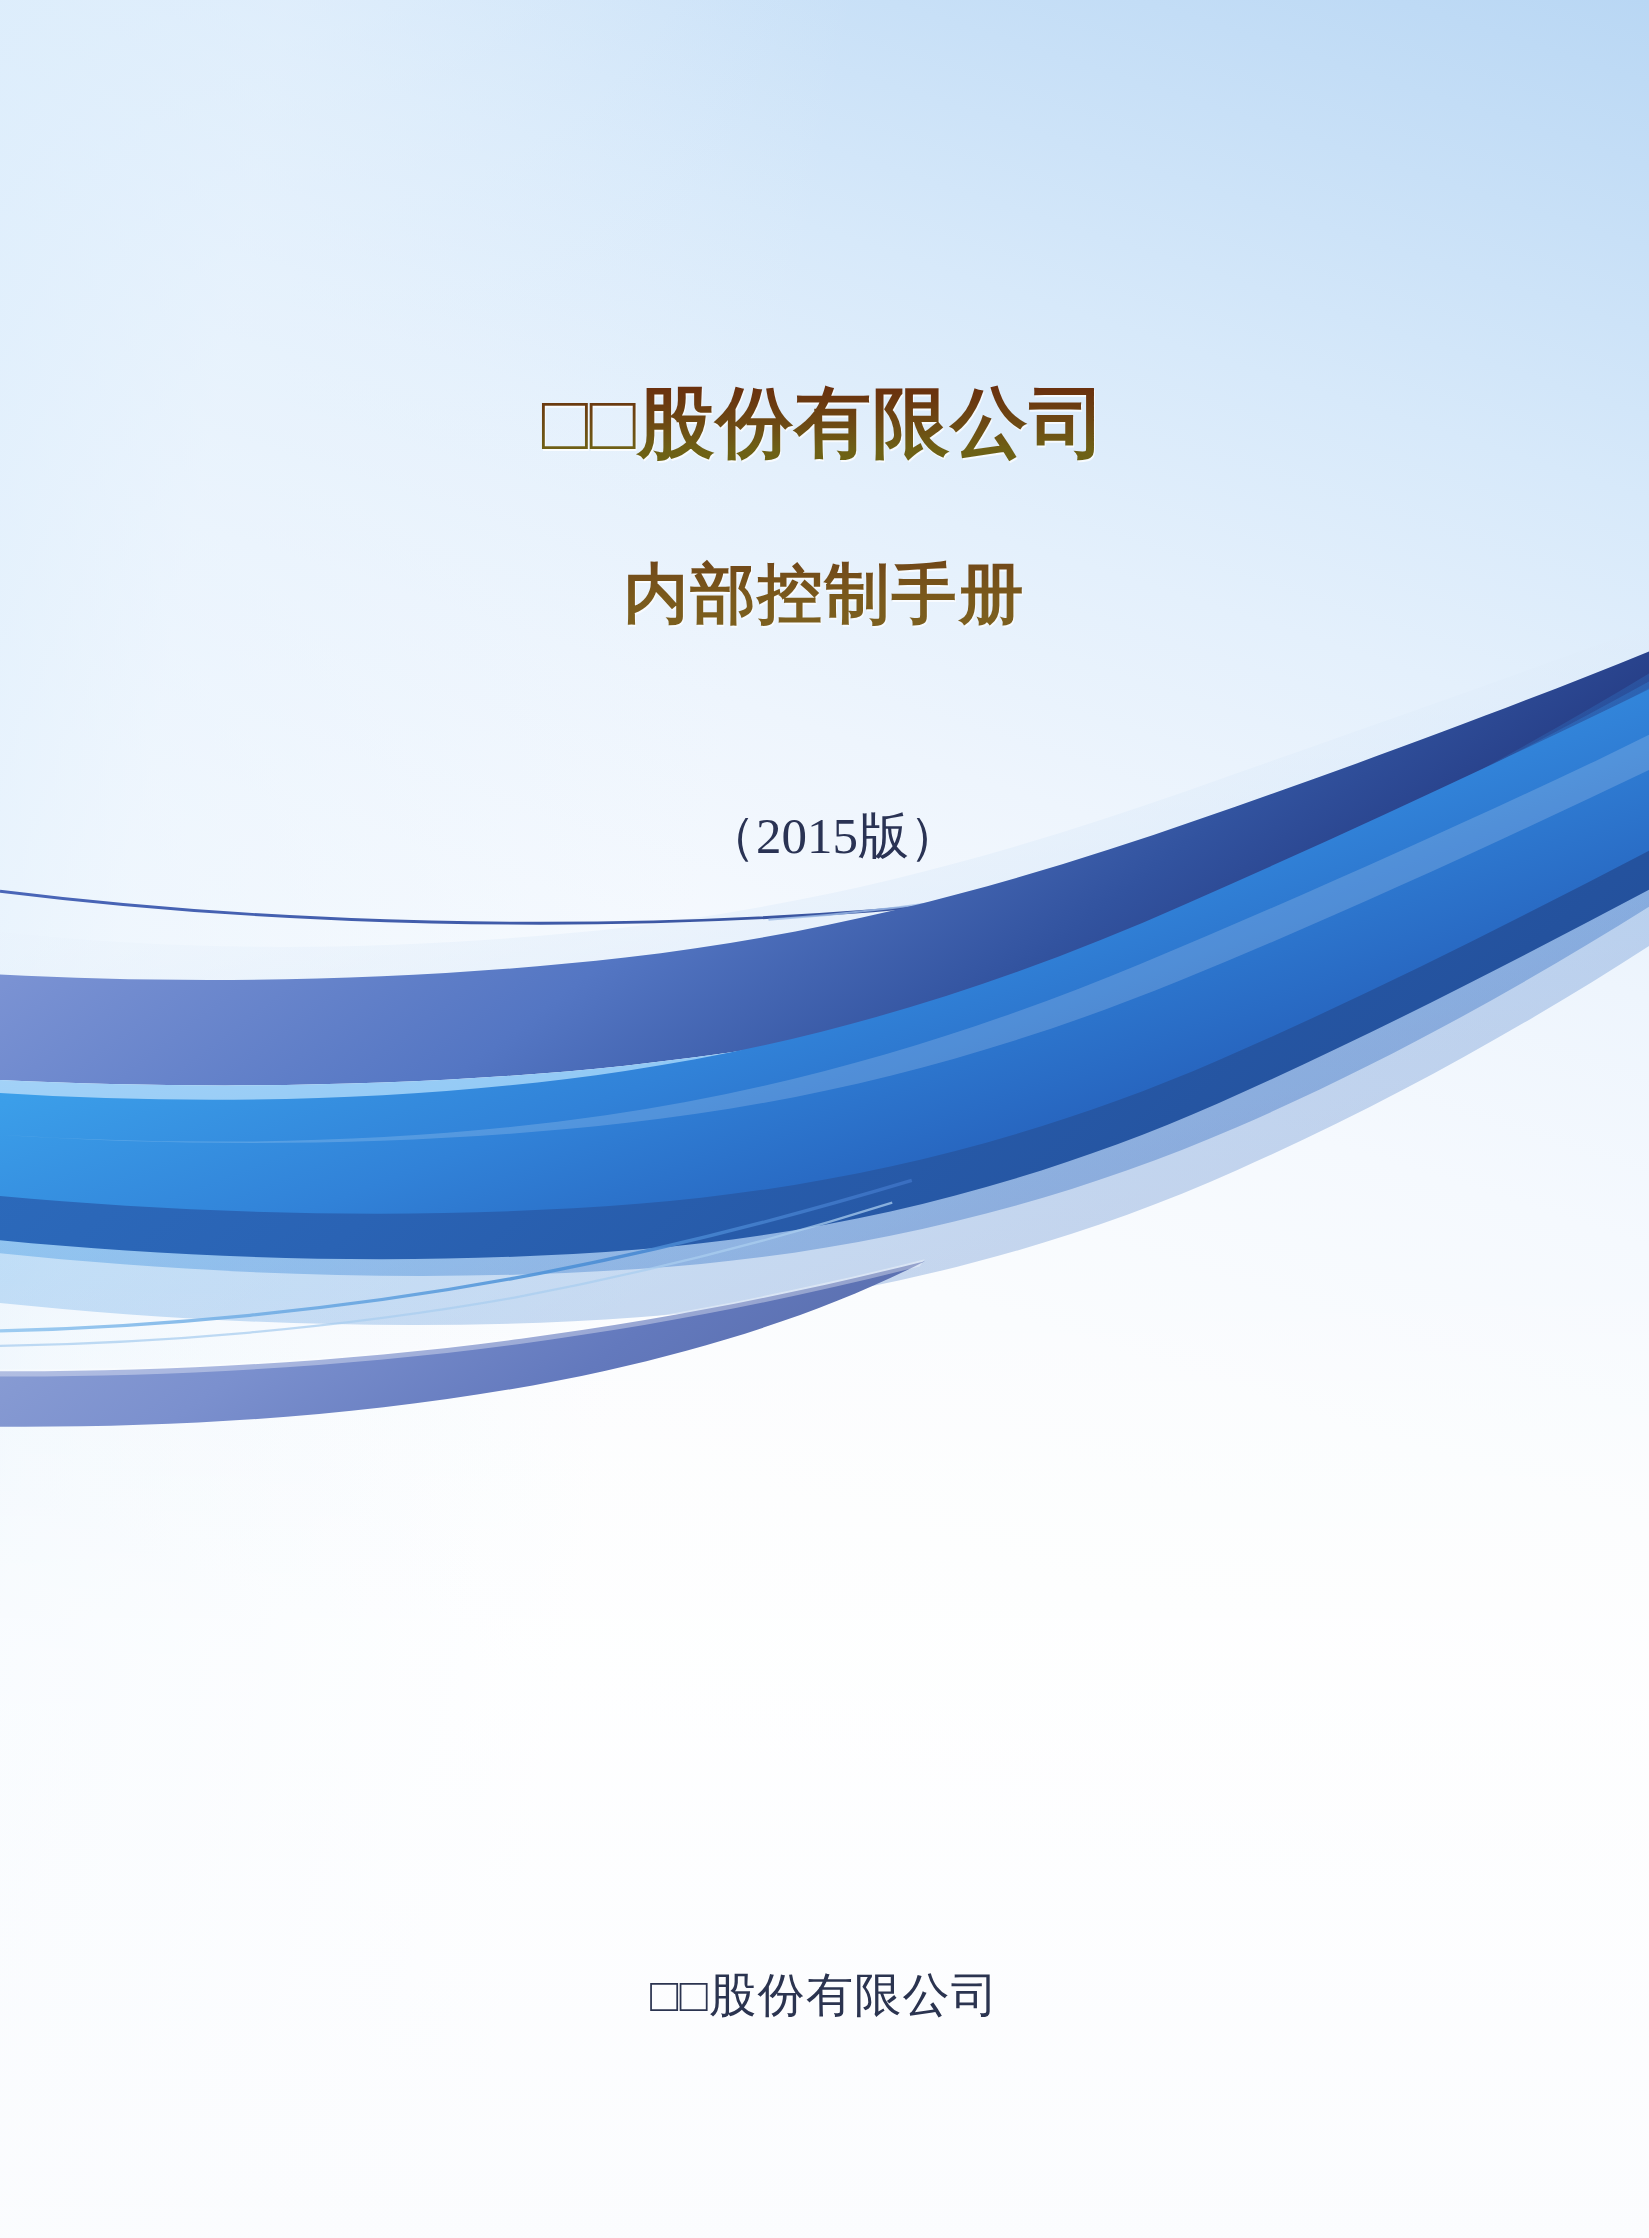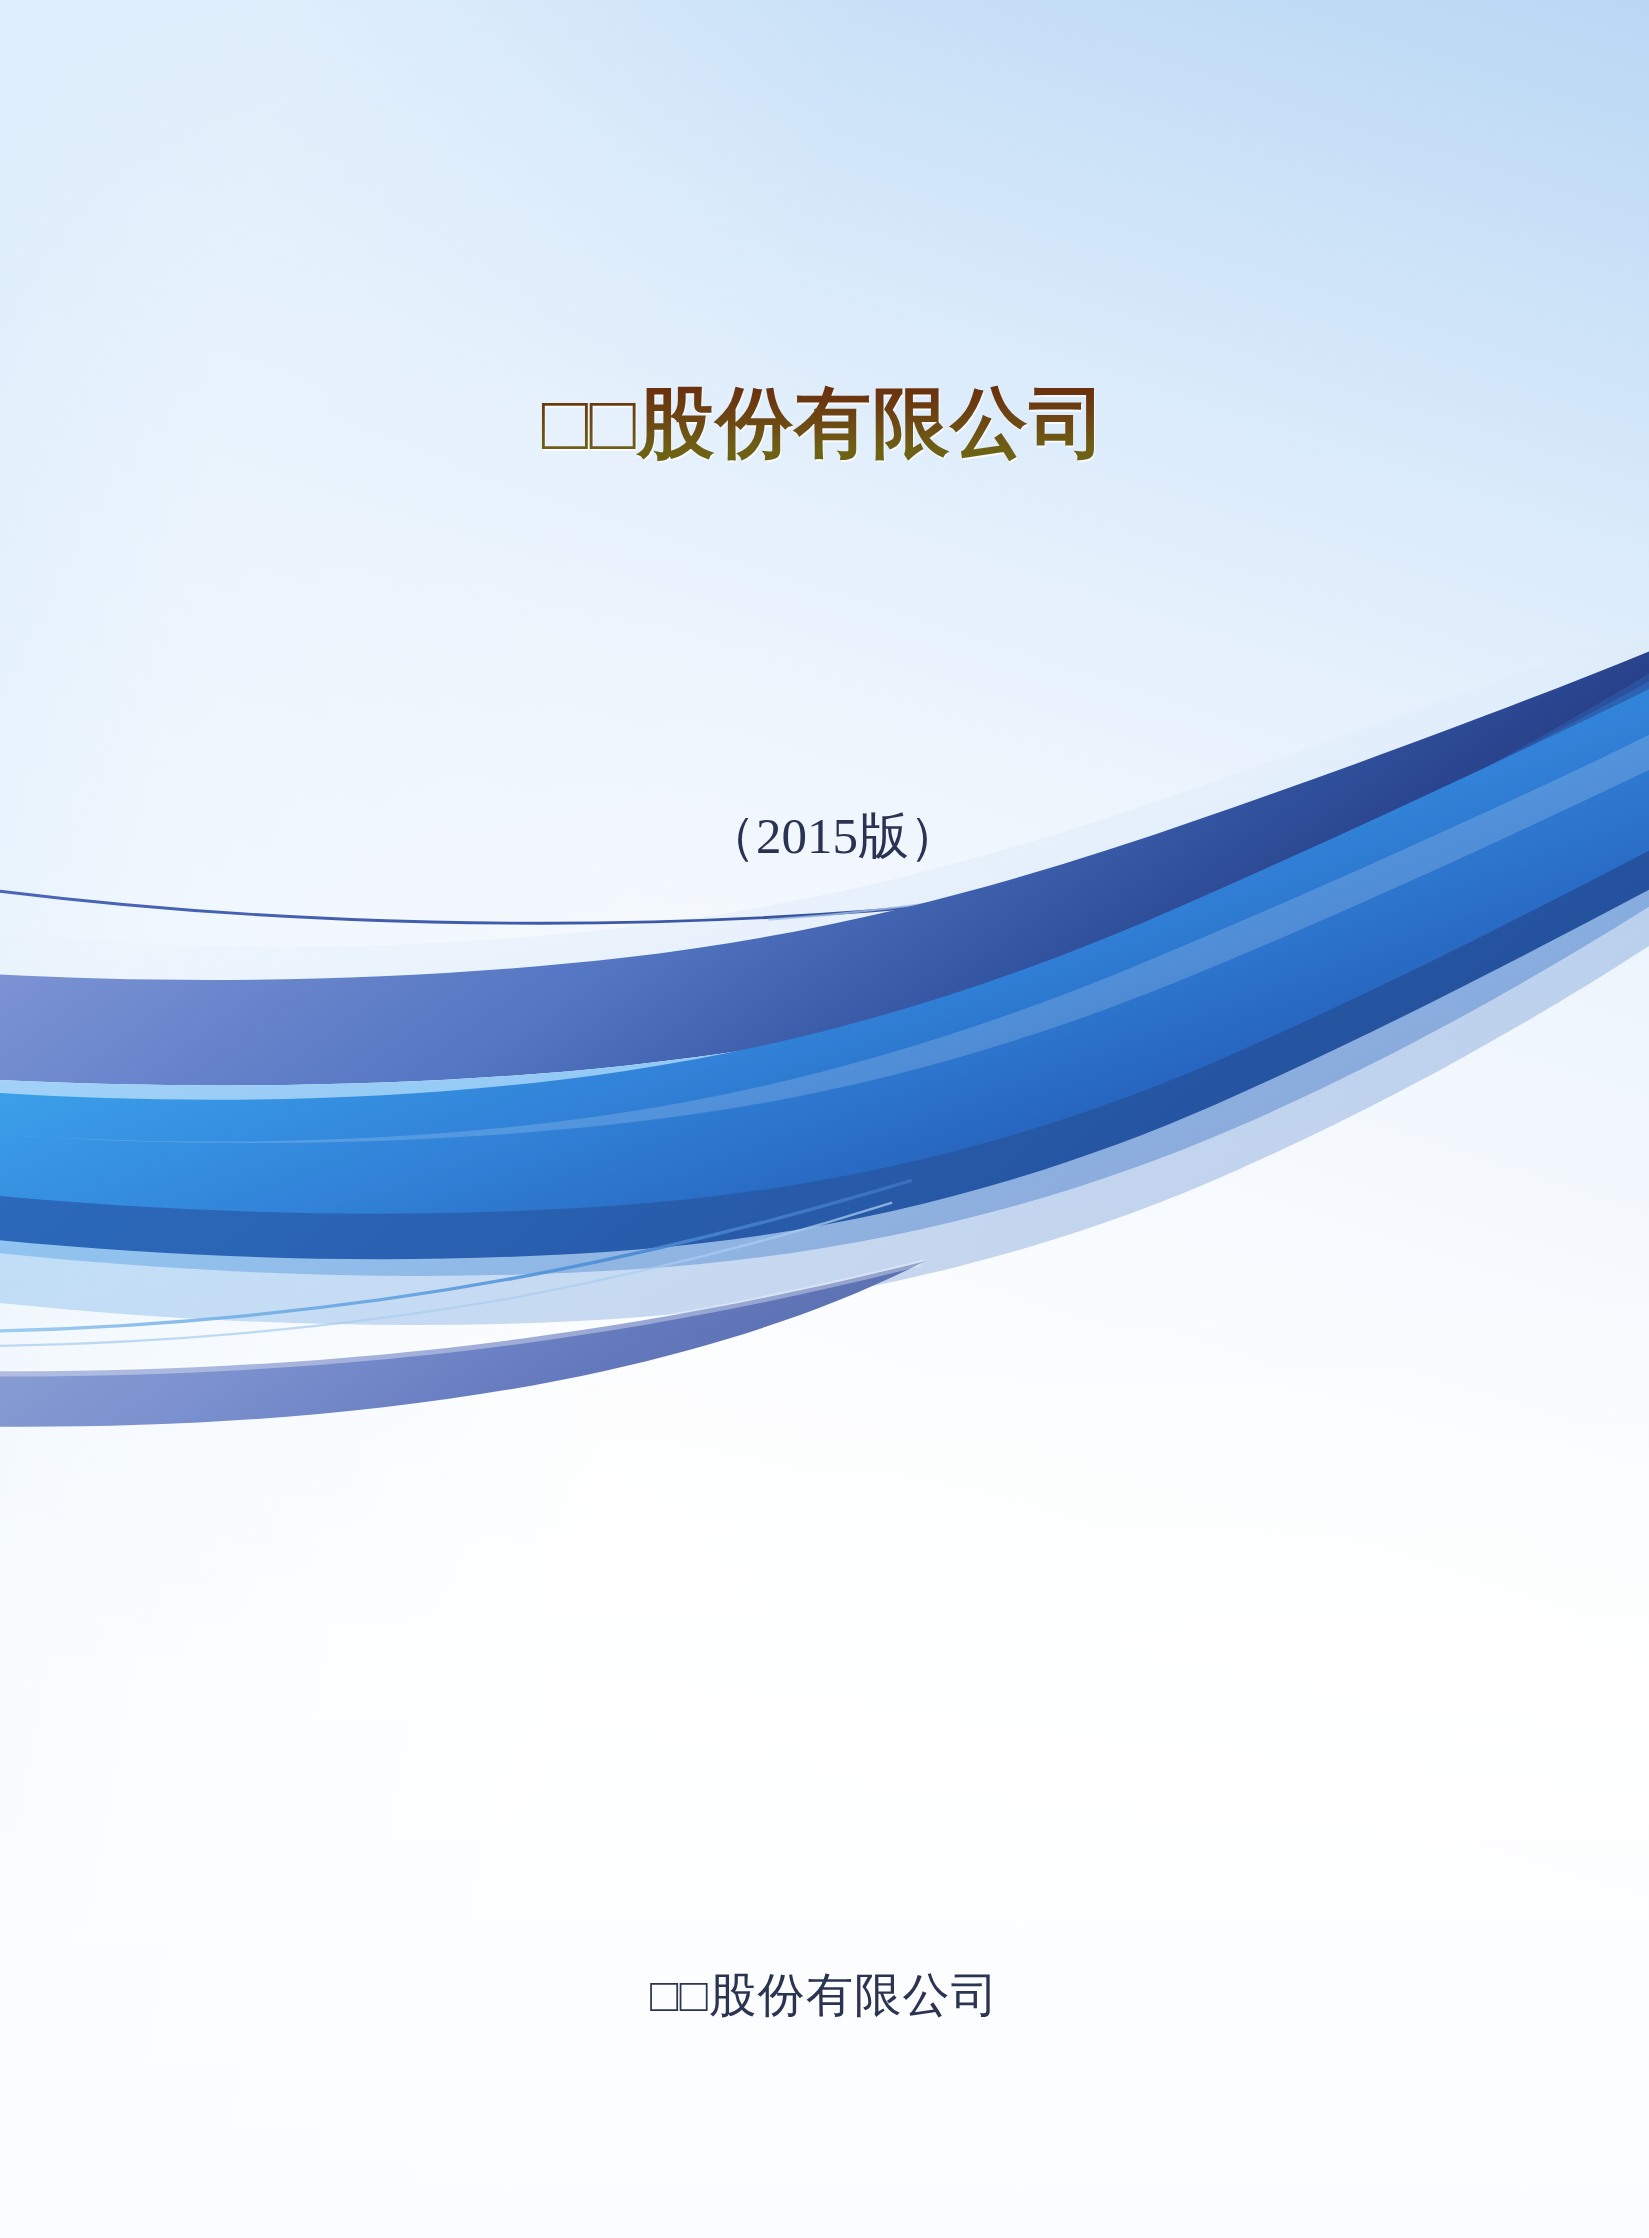--- a/index.html
+++ b/index.html
@@ -374,20 +374,21 @@
              L 1412 1944
              C 1214 1994, 1016 2034, 798 2063
              C 538 2098, 258 2114, 0 2113 Z" fill="#ffffff" opacity="0.35"></path>
 
   </svg>
 
   <div class="text-layer">
 
     <div class="company-title">□□股份有限公司</div>
 
+    <div class="manual-subtitle">内部控制手册</div>
 
     <div class="version-line">（2015版）</div>
 
     <div class="footer-company">□□股份有限公司</div>
 
   </div>
 
 </div>
 
 

